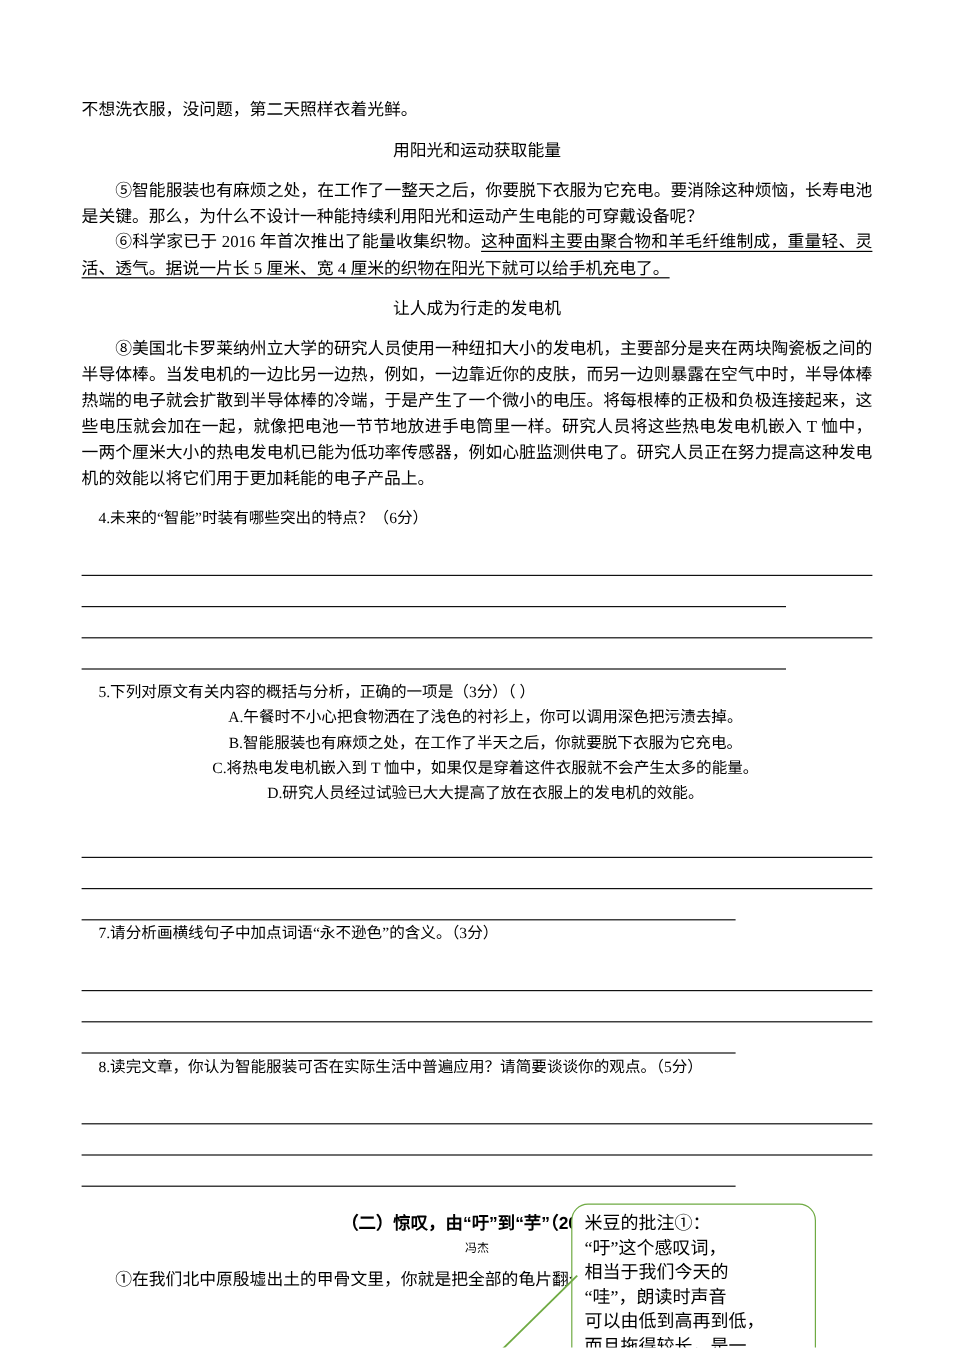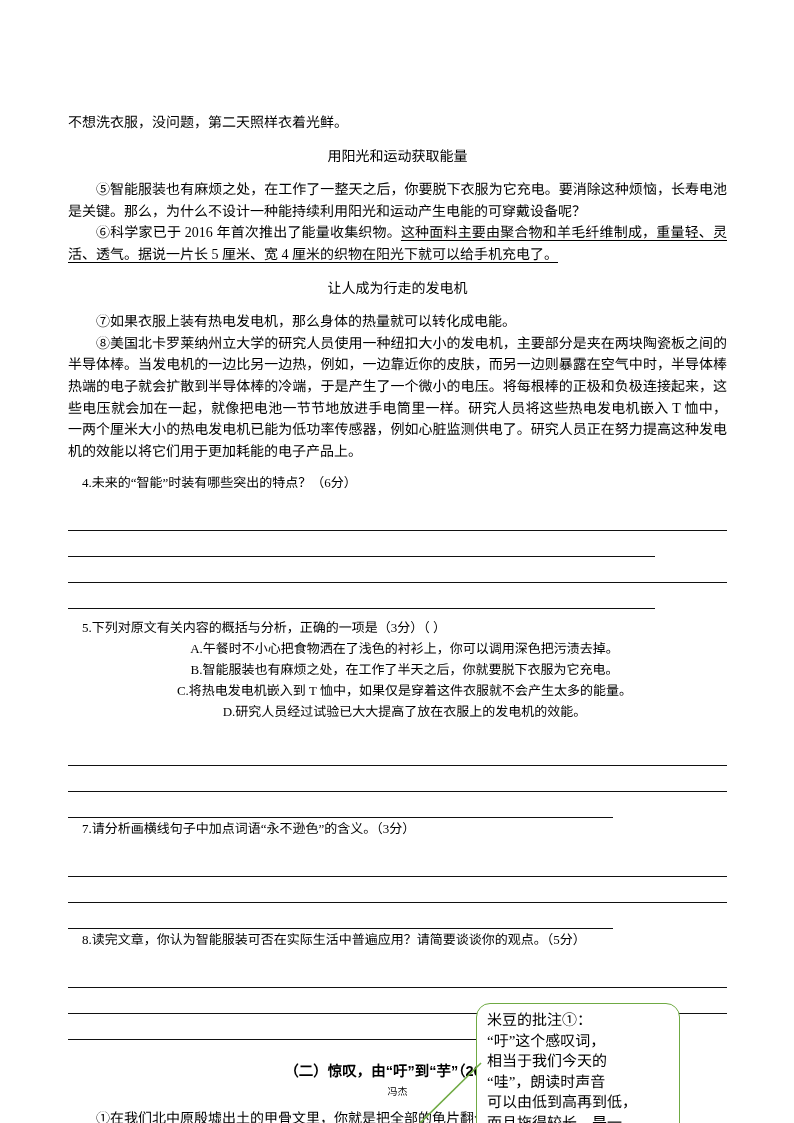--- a/index.html
+++ b/index.html
@@ -16,21 +16,21 @@
     font-family: "Liberation Serif", "DejaVu Serif", serif;
     color: #000000;
   }
   .page {
     position: absolute;
     left: 0;
     top: 0;
     width: 794px;
     height: 1123px;
     box-sizing: border-box;
-    padding: 112px 67px 0 68px;
+    padding: 82px 67px 0 68px;
   }
 
   
   .para {
     font-size: 14.0px;
     line-height: 21.6px;
     text-align: justify;
     text-justify: inter-ideograph;
     margin: 0;
     letter-spacing: 0px;
@@ -143,21 +143,20 @@
   <p class="para">不想洗衣服，没问题，第二天照样衣着光鲜。</p>
 
   <p class="centerhead">用阳光和运动获取能量</p>
 
   <p class="para indent">⑤智能服装也有麻烦之处，在工作了一整天之后，你要脱下衣服为它充电。要消除这种烦恼，长寿电池是关键。那么，为什么不设计一种能持续利用阳光和运动产生电能的可穿戴设备呢？</p>
 
   <p class="para indent"><span>⑥科学家已于 2016 年首次推出了能量收集织物。</span><span class="uline">这种面料主要由聚合物和羊毛纤维制成，重量轻、灵活、透气。据说一片长 5 厘米、宽 4 厘米的织物在阳光下就可以给手机充电了。</span></p>
 
   <p class="centerhead">让人成为行走的发电机</p>
 
-  <p class="para indent">⑦如果衣服上装有热电发电机，那么身体的热量就可以转化成电能。</p>
 
   <p class="para indent">⑧美国北卡罗莱纳州立大学的研究人员使用一种纽扣大小的发电机，主要部分是夹在两块陶瓷板之间的半导体棒。当发电机的一边比另一边热，例如，一边靠近你的皮肤，而另一边则暴露在空气中时，半导体棒热端的电子就会扩散到半导体棒的冷端，于是产生了一个微小的电压。将每根棒的正极和负极连接起来，这些电压就会加在一起，就像把电池一节节地放进手电筒里一样。研究人员将这些热电发电机嵌入 T 恤中，一两个厘米大小的热电发电机已能为低功率传感器，例如心脏监测供电了。研究人员正在努力提高这种发电机的效能以将它们用于更加耗能的电子产品上。</p>
 
   <div class="spacer10"></div>
 
   <p class="qtext">4.未来的“智能”时装有哪些突出的特点？（6分）</p>
   <div class="spacer12"></div>
   <div class="answer-lines">
     <div class="ansline full"></div>
     <div class="ansline short"></div>

